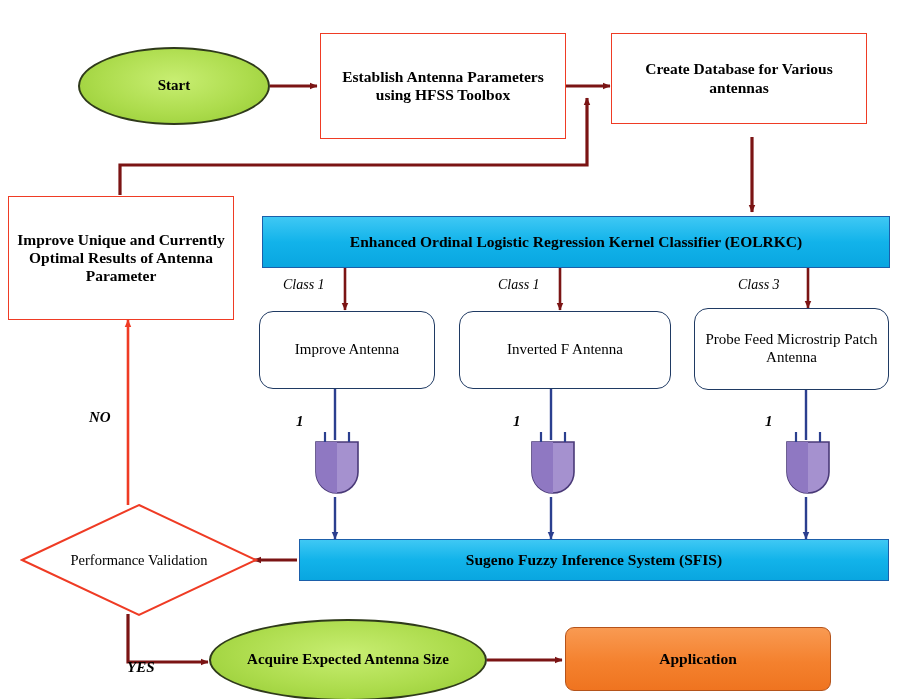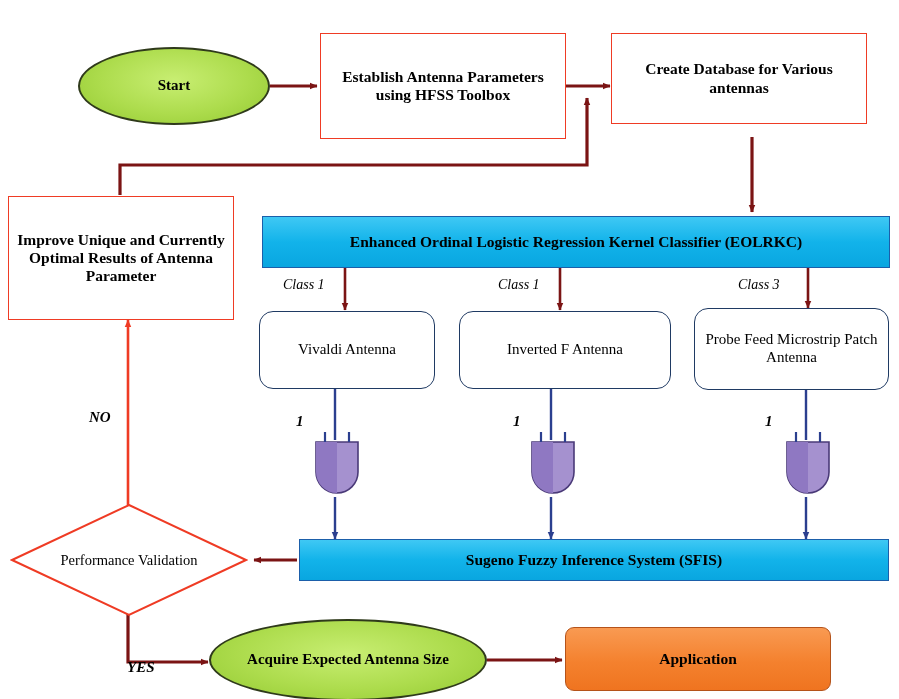--- a/index.html
+++ b/index.html
@@ -176,29 +176,29 @@
   <div class="node ellipse" style="left:78px; top:47px; width:192px; height:78px;">Start</div>
 
   <div class="node rect-red" style="left:320px; top:33px; width:246px; height:106px; padding:6px 12px;">Establish Antenna Parameters using HFSS Toolbox</div>
 
   <div class="node rect-red" style="left:611px; top:33px; width:256px; height:91px; padding:6px 12px;">Create Database for Various antennas</div>
 
   <div class="node rect-red" style="left:8px; top:196px; width:226px; height:124px; padding:6px 1px;">Improve Unique and Currently  Optimal Results of Antenna Parameter</div>
 
   <div class="node bar-blue" style="left:262px; top:216px; width:628px; height:52px; padding:9px 8px;">Enhanced Ordinal Logistic Regression Kernel Classifier  (EOLRKC)</div>
 
-  <div class="node rbox" style="left:259px; top:311px; width:176px; height:78px; padding:4px 8px;">Vivaldi  Antenna</div>
+  <div class="node rbox" style="left:259px; top:311px; width:176px; height:78px; padding:4px 8px;">Improve  Antenna</div>
 
   <div class="node rbox" style="left:459px; top:311px; width:212px; height:78px; padding:4px 8px;">Inverted F Antenna</div>
 
   <div class="node rbox" style="left:694px; top:308px; width:195px; height:82px; padding:4px 8px;">Probe Feed Microstrip Patch Antenna</div>
 
   <div class="node bar-blue" style="left:299px; top:539px; width:590px; height:42px; padding:2px 8px;">Sugeno Fuzzy Inference System (SFIS)</div>
 
-  <div class="diamond-wrap" style="left:10px; top:503px; width:238px; height:114px;">
+  <div class="diamond-wrap" style="left:20px; top:503px; width:238px; height:114px;">
     <svg class="diamond-shape" viewBox="0 0 238 114" preserveAspectRatio="none">
       <polygon points="119,2 236,57 119,112 2,57" fill="#ffffff" stroke="#ef3b24" stroke-width="2"></polygon>
     </svg>
     <div class="diamond-label">Performance Validation</div>
   </div>
 
   <div class="node ellipse" style="left:209px; top:619px; width:278px; height:82px; font-size:15px;">Acquire Expected Antenna Size</div>
 
   <div class="node app-box" style="left:565px; top:627px; width:266px; height:64px;">Application</div>
 

